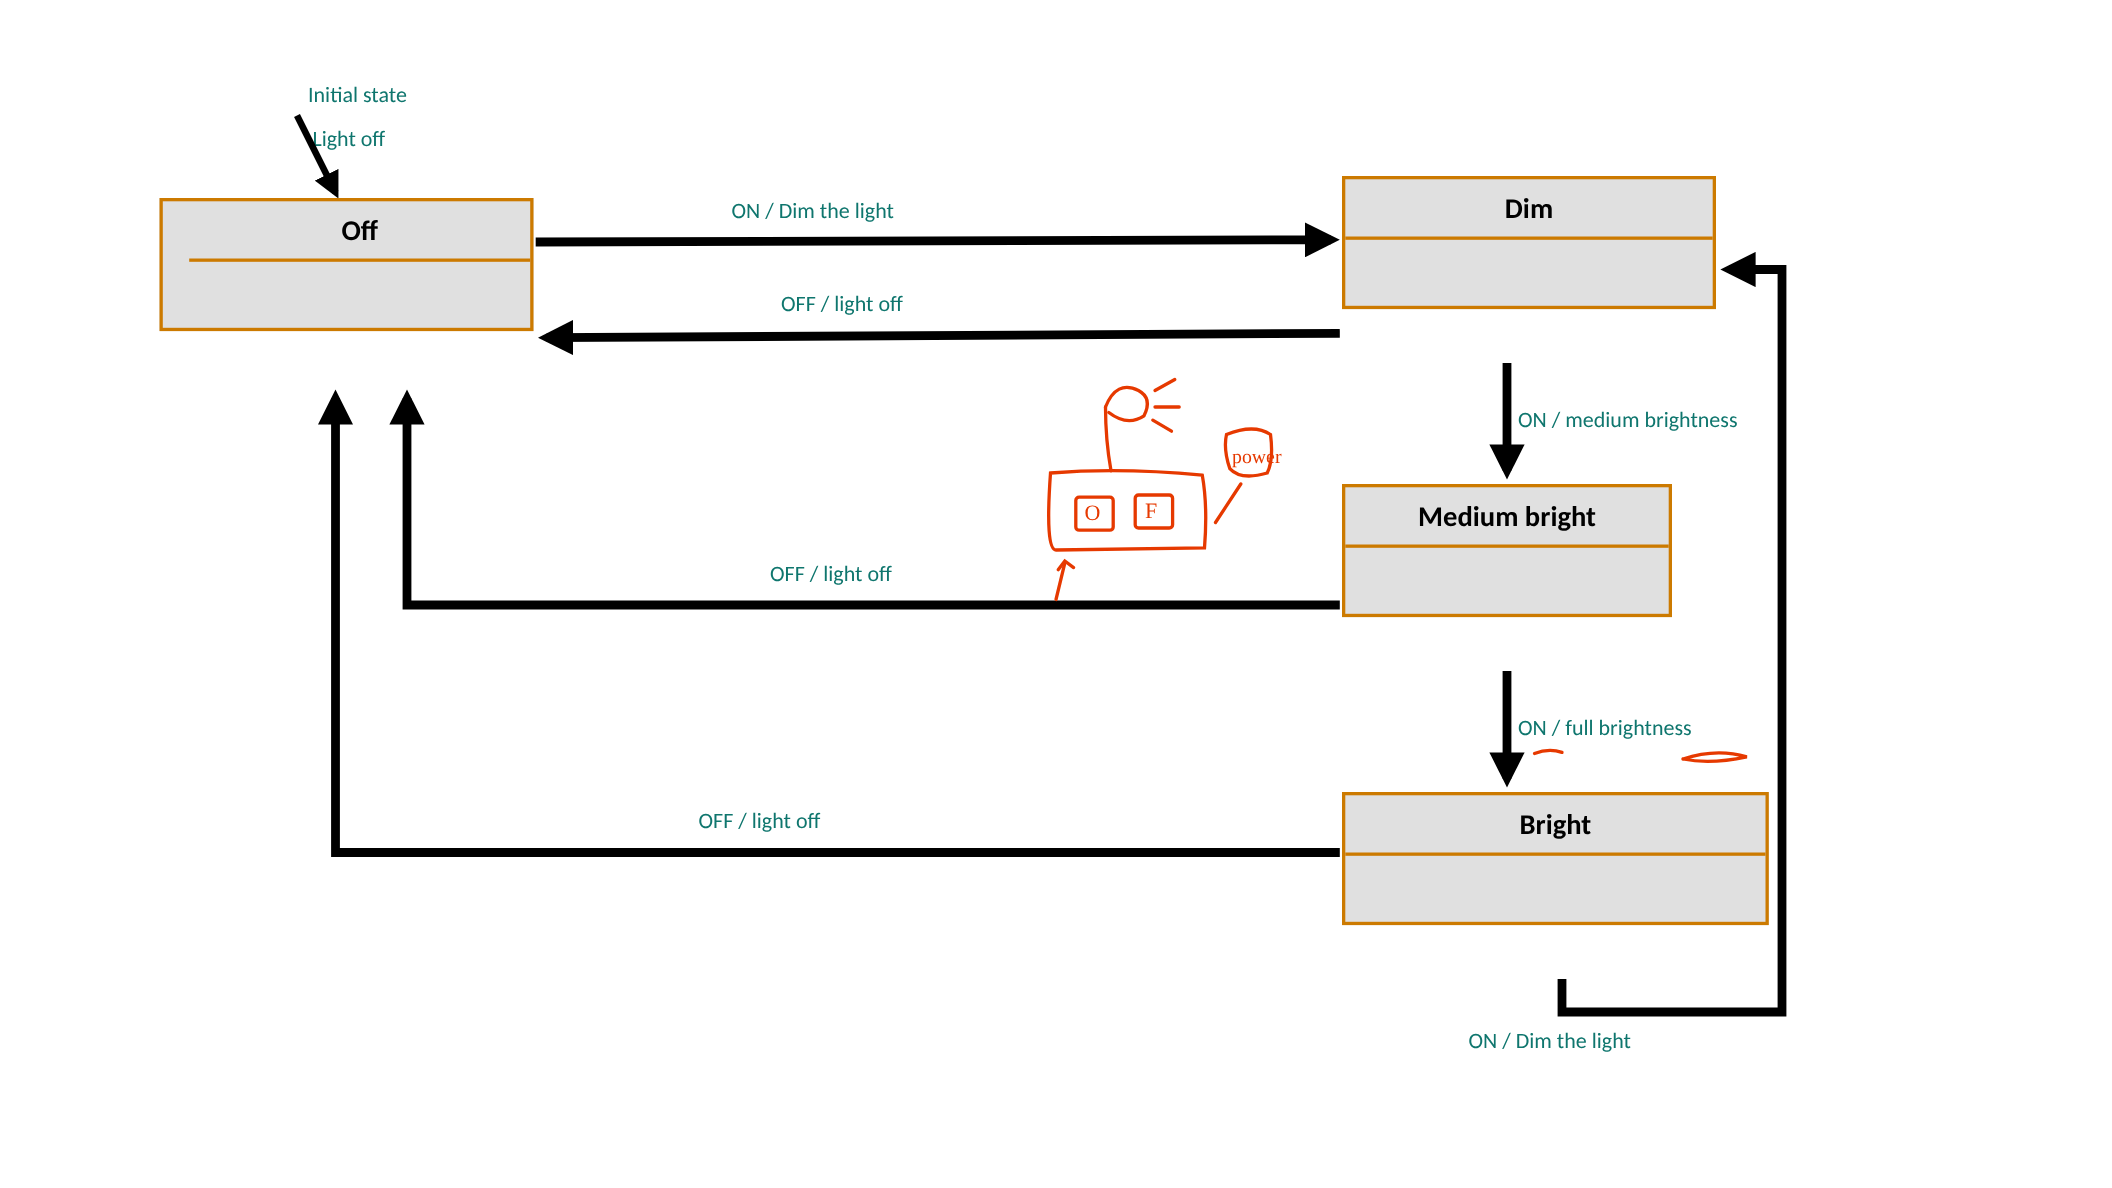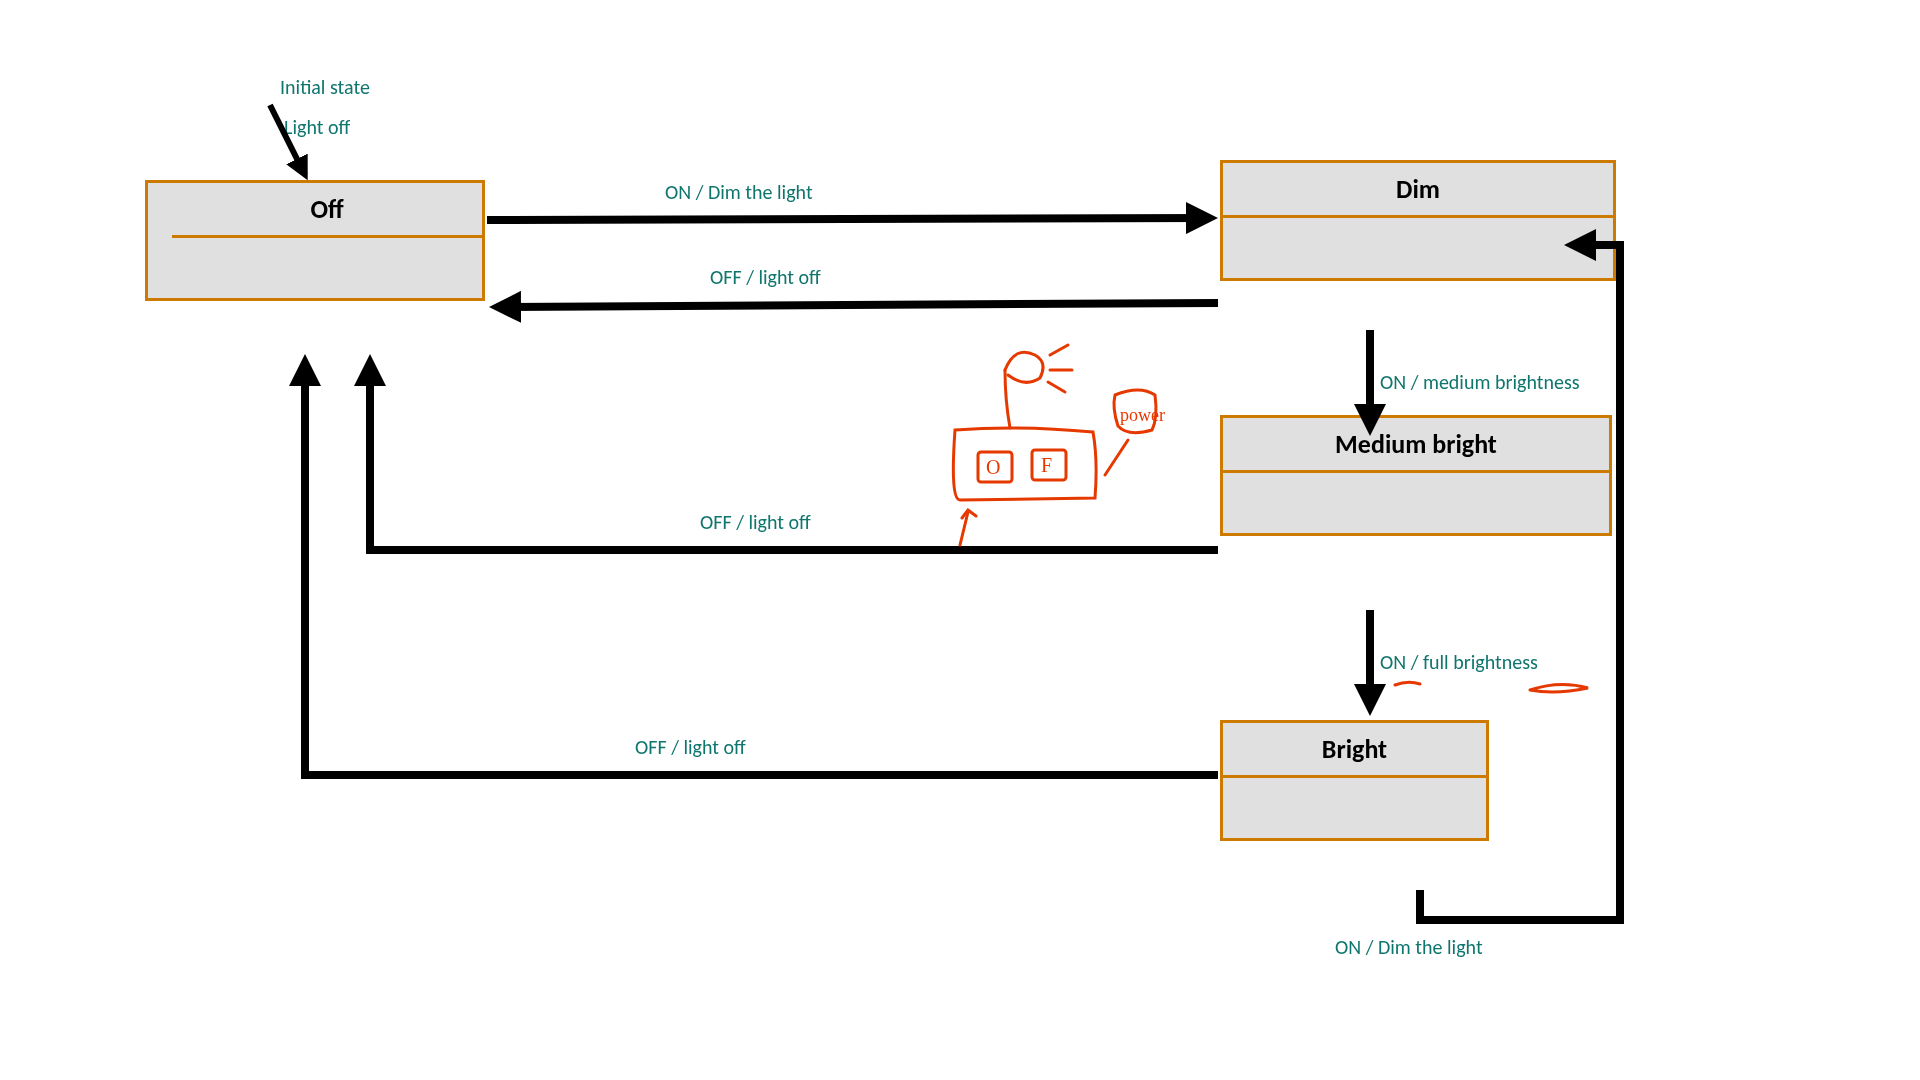--- a/index.html
+++ b/index.html
@@ -59,31 +59,31 @@
 <div class="canvas">
 
   <div class="label" style="left:280px; top:75px;">Initial state</div>
   <div class="label" style="left:284px; top:115px;">Light off</div>
 
   <div class="state" style="left:145px; top:180px; width:340px;padding-left:24px;">
     <div class="state-header">Off</div>
     <div class="state-body"></div>
   </div>
 
-  <div class="state" style="left:1220px; top:160px; width:396px;">
+  <div class="state" style="left:1220px; top:160px; width:340px;">
     <div class="state-header">Dim</div>
     <div class="state-body"></div>
   </div>
 
-  <div class="state" style="left:1220px; top:415px; width:392px;">
+  <div class="state" style="left:1220px; top:440px; width:300px;">
     <div class="state-header">Medium bright</div>
     <div class="state-body"></div>
   </div>
 
-  <div class="state" style="left:1220px; top:720px; width:269px;">
+  <div class="state" style="left:1220px; top:720px; width:388px;">
     <div class="state-header">Bright</div>
     <div class="state-body"></div>
   </div>
 
   <div class="label" style="left:665px; top:180px;">ON / Dim the light</div>
   <div class="label" style="left:710px; top:265px;">OFF / light off</div>
   <div class="label" style="left:1380px; top:370px;">ON / medium brightness</div>
   <div class="label" style="left:700px; top:510px;">OFF / light off</div>
   <div class="label" style="left:1380px; top:650px;">ON / full brightness</div>
   <div class="label" style="left:635px; top:735px;">OFF / light off</div>

